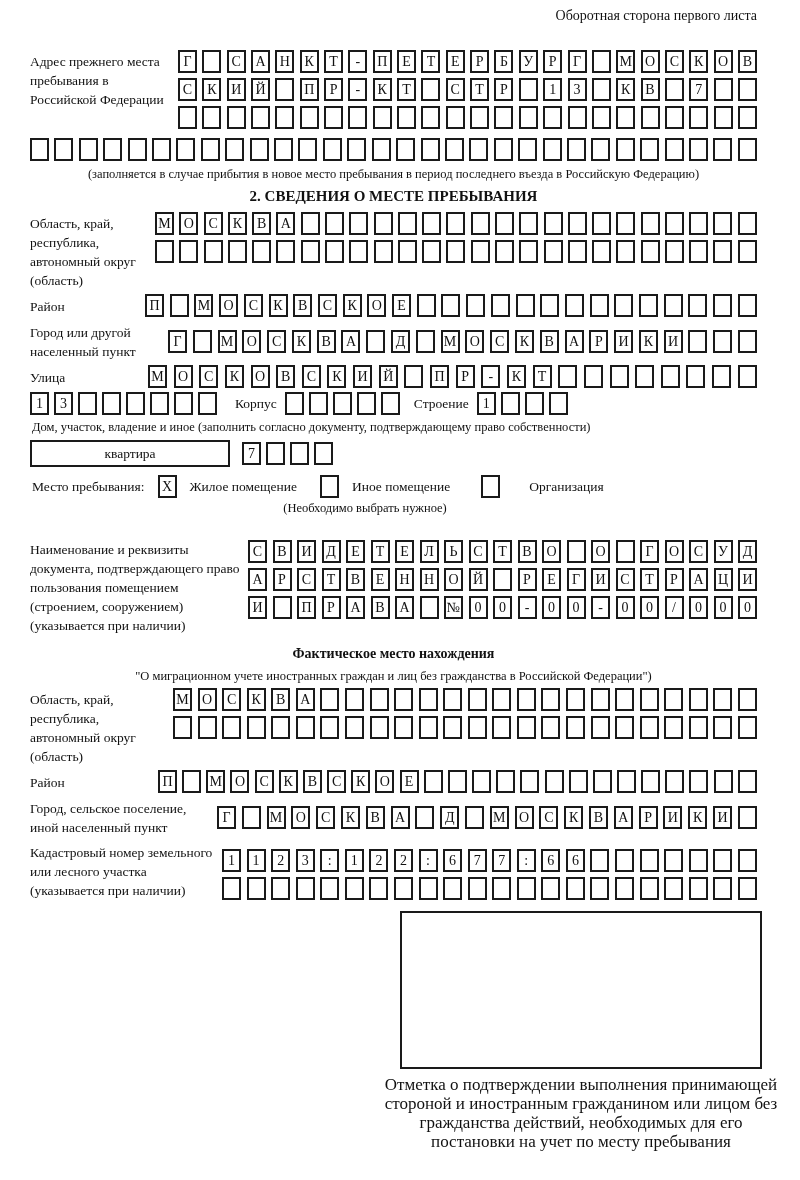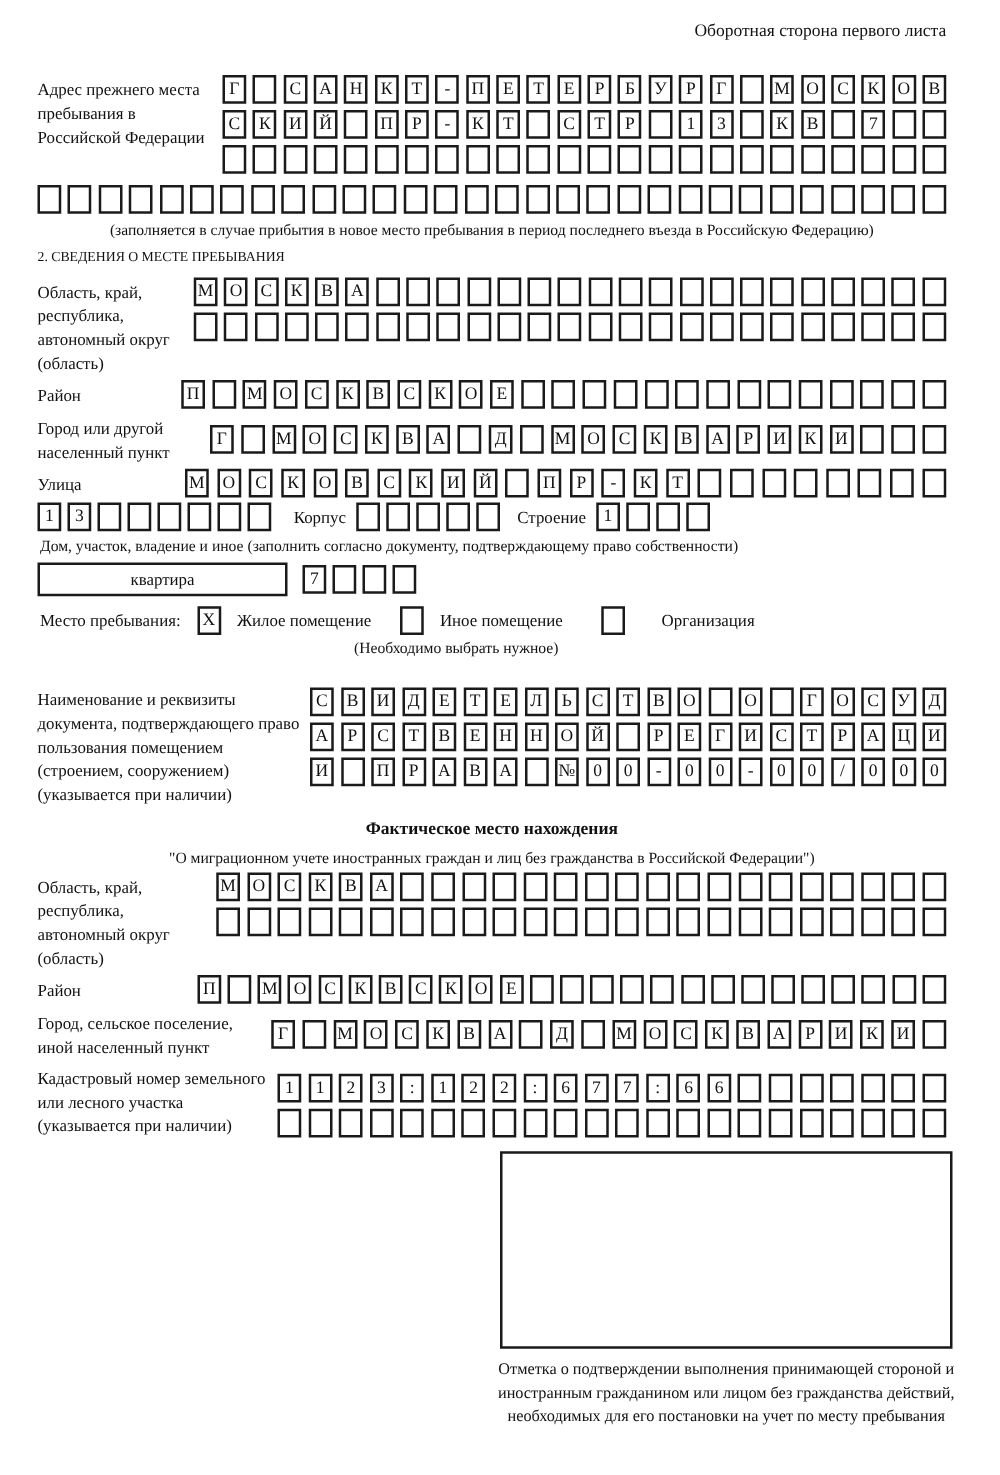--- a/index.html
+++ b/index.html
@@ -3,21 +3,21 @@
 <meta charset="utf-8">
 <style>
   * { box-sizing: border-box; margin: 0; padding: 0; }
   html, body { background: #fff; }
   body {
     width: 800px; height: 1180px;
     font-family: "Liberation Serif", "DejaVu Serif", serif;
     color: #111;
     overflow: hidden;
   }
-  .page { position: relative; width: 800px; height: 1180px; padding: 18px 43px 0 30px; }
+  .page { position: relative; width: 800px; height: 1180px; padding: 8px 43px 0 30px; }
 
   .header-note { text-align: right; font-size: 14px; line-height: 16px; }
 
   
   .cbox {
     display: inline-block; flex: none;
     width: 19px; height: 23px;
     border: 2px solid #1a1a1a;
     font-size: 14px; line-height: 19px;
     text-align: center; background: #fff;
@@ -36,21 +36,21 @@
   .w-street    { width: 118px; }
   .w-doc       { width: 218px; }
   .w-fregion   { width: 143px; }
   .w-fdistrict { width: 128px; }
   .w-fcity     { width: 187px; }
   .w-cad       { width: 192px; }
 
   .note-center { text-align: center; font-size: 12.5px; line-height: 16px; margin-bottom: 2px; }
   .note-left   { font-size: 12.5px; line-height: 16px; margin: 1px 0 5px 2px; }
 
-  .section-title { font-weight: normal; font-size: 11px; line-height: 18px; margin: 5px 0 7px 0; }
+  .section-title { text-align: center; font-weight: bold; font-size: 15px; line-height: 18px; margin: 5px 0 7px 0; }
   .sub-title     { text-align: center; font-weight: bold; font-size: 14px; line-height: 17px; margin: 10px 0 6px 0; }
 
   .inline-row { display: flex; align-items: center; margin-bottom: 4px; }
   .type-rect {
     flex: none; height: 27px; border: 2px solid #1a1a1a;
     font-size: 13.5px; text-align: center; line-height: 23px; background: #fff;
   }
   .rect-house { width: 165px; margin-right: 12px; }
   .rect-apt   { width: 200px; margin-right: 12px; }
   .boxgroup { display: flex; gap: 5px; }
@@ -61,21 +61,21 @@
   .stay-note { width: 330px; margin-left: 170px; text-align: center; font-size: 12.5px; line-height: 16px; margin-bottom: 22px; }
 
   .cad-rows { padding-top: 8px; }
 
   .stamp-rect {
     margin-left: 370px; width: 362px; height: 158px;
     border: 2px solid #1a1a1a; background: #fff; margin-top: 6px;
   }
   .stamp-caption {
     margin-left: 352px; width: 398px;
-    text-align: center; font-size: 13px; line-height: 19px; margin-top: 6px;
+    text-align: center; font-size: 17px; line-height: 19px; margin-top: 6px;
   }
   .spacer-2 { height: 2px; }
 </style>
 </head>
 <body>
 
 <div class="page">
 
   <div class="header-note">Оборотная сторона первого листа</div>
   <div style="height:26px"></div>

